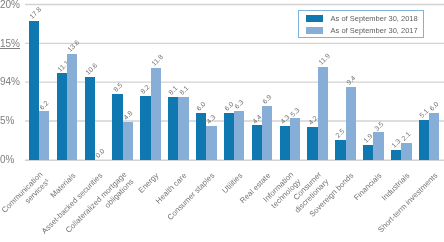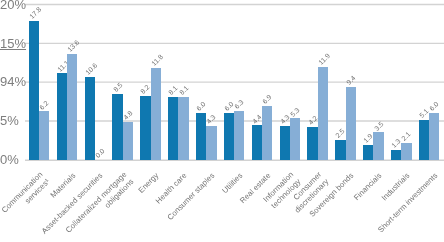--- a/index.html
+++ b/index.html
@@ -2,21 +2,21 @@
 <html><head>
 <meta charset="utf-8">
 <style>
   html,body{margin:0;padding:0;}
   body{width:444px;height:242px;overflow:hidden;background:#ffffff;
        font-family:"Liberation Sans",sans-serif;
 }
   #chart{position:relative;width:444px;height:242px;}
   #grid-layer{position:absolute;left:0;top:0;}
   .ylabel{position:absolute;left:0;width:14.2px;text-align:right;
-          font-size:13px;color:#7e7e7e;line-height:8px;white-space:nowrap;}
+          font-size:10px;color:#7e7e7e;line-height:8px;white-space:nowrap;}
   .bar{position:absolute;}
   .vlabel{position:absolute;font-size:6.9px;color:#6f6f6f;white-space:nowrap;
           line-height:7px;transform-origin:0% 100%;transform:rotate(-45deg);}
   .xlabel{position:absolute;font-size:7.8px;color:#737373;
           line-height:9.8px;width:150px;
           transform-origin:100% 0%;transform:rotate(-45deg);text-align:right;}
   #legend{position:absolute;border:1px solid #7db4dd;background:#fff;box-sizing:border-box;}
   .legrow{display:flex;align-items:center;}
   .swatch{flex:0 0 auto;}
   .legtext{font-size:7.5px;color:#5f5f5f;line-height:7.3px;white-space:nowrap;}
@@ -110,13 +110,23 @@
       <div class="xlabel" style="left: 59.86px; top: 171px;"><span>Consumer staples</span></div>
       <div class="xlabel" style="left: 87.72px; top: 171px;"><span>Utilities</span></div>
       <div class="xlabel" style="left: 115.58px; top: 171px;"><span>Real estate</span></div>
       <div class="xlabel" style="left: 138.94px; top: 170px;"><span>Information</span><br><span>technology</span></div>
       <div class="xlabel" style="left: 166.8px; top: 170px;"><span>Consumer</span><br><span>discretionary</span></div>
       <div class="xlabel" style="left: 199.16px; top: 171px;"><span>Sovereign bonds</span></div>
       <div class="xlabel" style="left: 227.02px; top: 171px;"><span>Financials</span></div>
       <div class="xlabel" style="left: 254.88px; top: 171px;"><span>Industrials</span></div>
       <div class="xlabel" style="left: 282.74px; top: 171px;"><span>Short-term investments</span></div>
     </div>
+  <div id="legend" style="left: 297.5px; top: 9.5px; width: 126px; height: 28.2px; border-color: rgb(125, 180, 221);">
+      <div class="legrow" style="position: absolute; left: 7.2px; top: 4.6px; height: 7.3px;">
+        <div class="swatch" style="width: 17.7px; height: 7.3px; margin-right: 7.2px; background: rgb(15, 120, 176);"></div>
+        <div class="legtext">As of September 30, 2018</div>
+      </div>
+      <div class="legrow" style="position: absolute; left: 7.2px; top: 16px; height: 7.3px;">
+        <div class="swatch" style="width: 17.7px; height: 7.3px; margin-right: 7.2px; background: rgb(134, 174, 214);"></div>
+        <div class="legtext">As of September 30, 2017</div>
+      </div>
+    </div>
 </div>
 
 </body></html>

